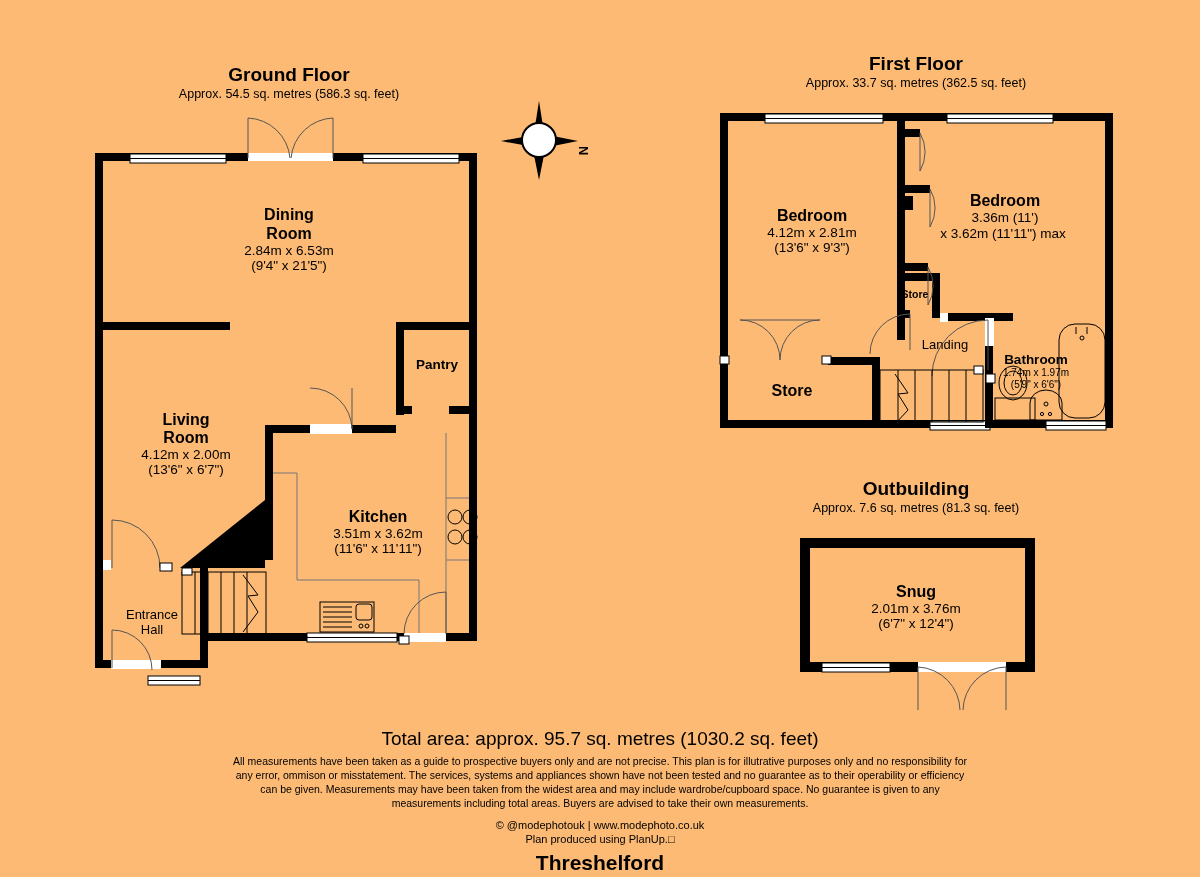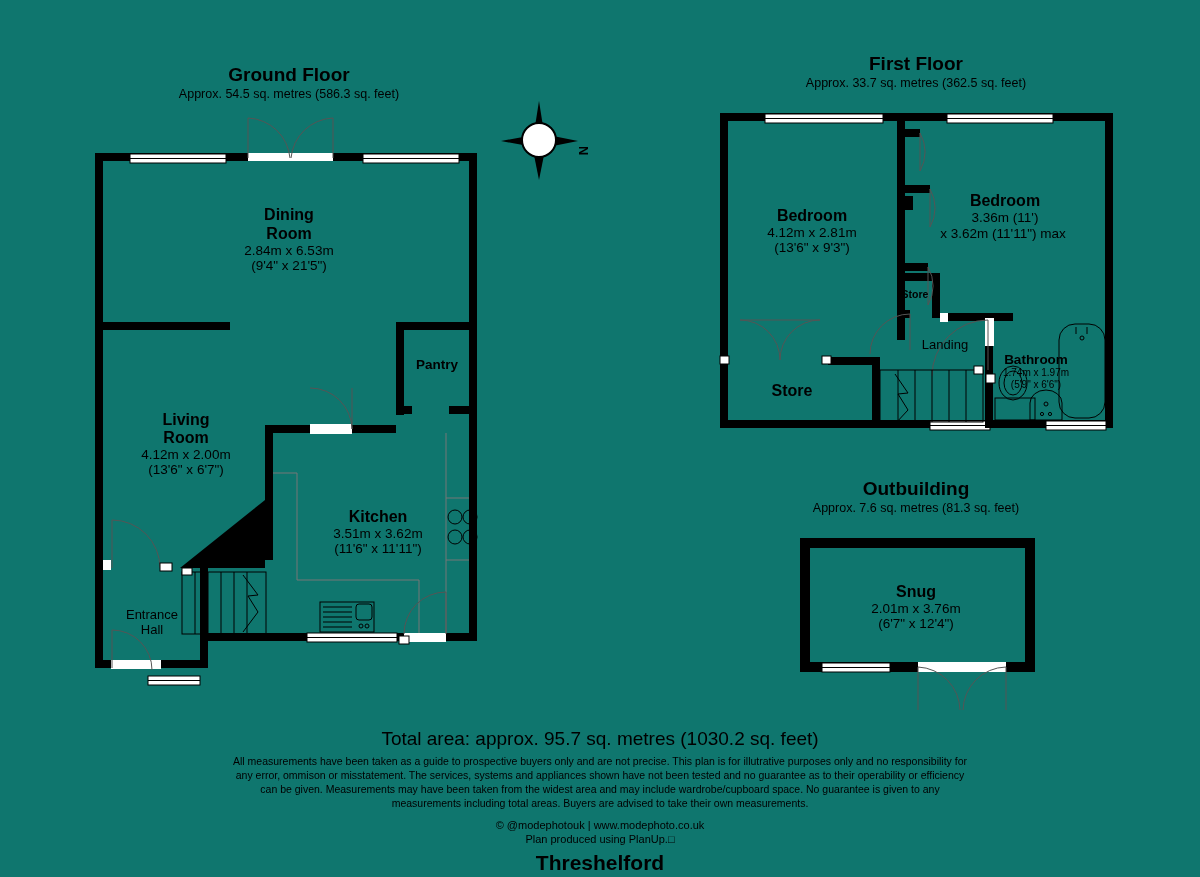--- a/index.html
+++ b/index.html
@@ -9,21 +9,21 @@
     background: #ffffff;
   }
   body {
     font-family: "Liberation Sans", sans-serif;
     color: #000000;
   }
   #page {
     position: relative;
     width: 1200px;
     height: 877px;
-    background: #0f766e;
+    background: #fdba74;
     overflow: hidden;
   }
   svg.plan {
     position: absolute;
     left: 0;
     top: 0;
     width: 1200px;
     height: 877px;
   }
   .ttl {

